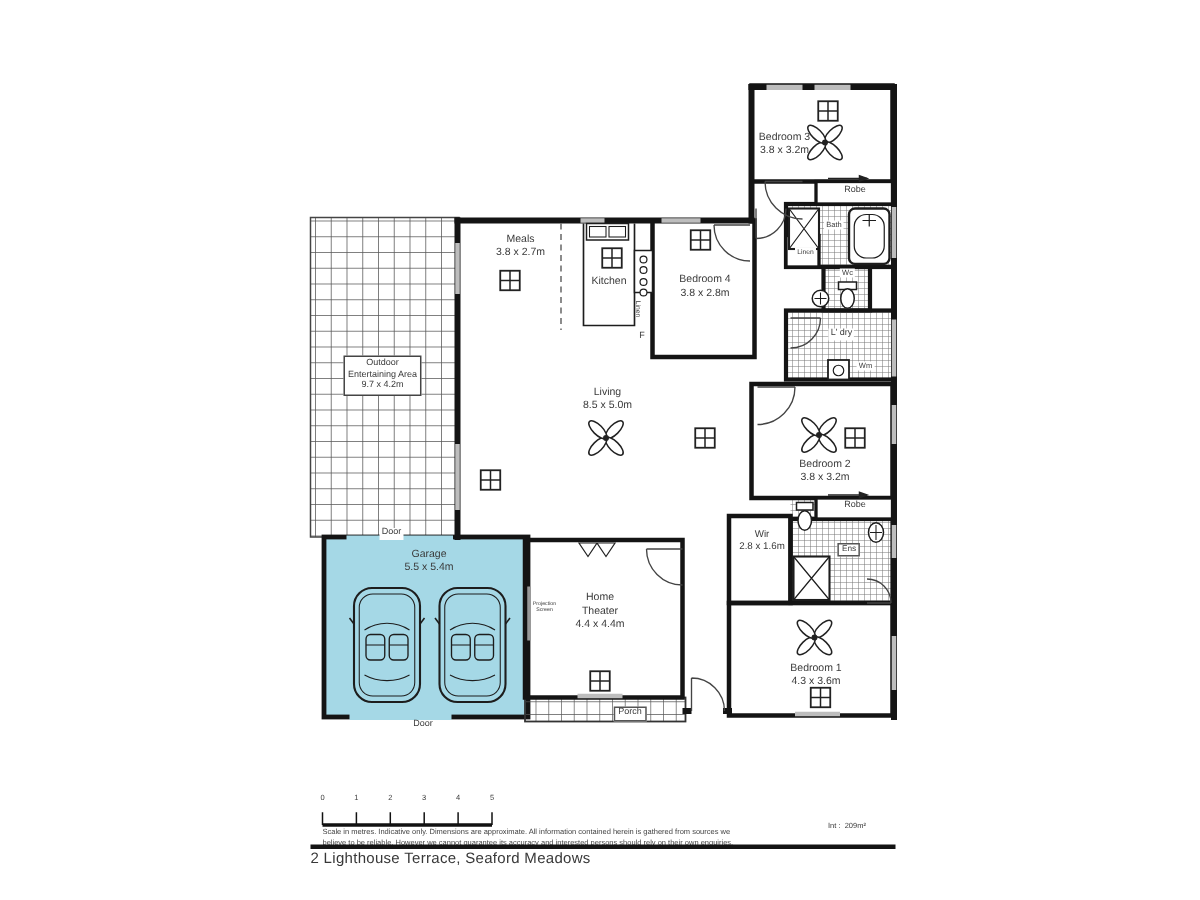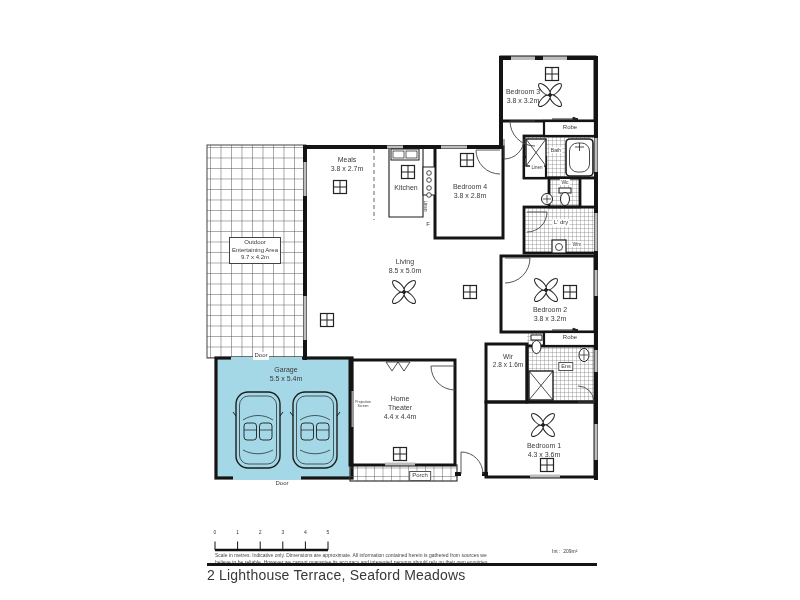--- a/index.html
+++ b/index.html
@@ -8,21 +8,21 @@
   .stage svg{position:absolute;left:0;top:0}
   .lbl{position:absolute;transform:translateX(-50%);text-align:center;
        white-space:nowrap;line-height:1.25;color:#3a3a3a}
   .raw{position:absolute;white-space:nowrap;color:#3a3a3a;line-height:1.3}
   .wbg{background:#fff;padding:0 1.5px}
   .boxed{border:1px solid #555;background:#fff;padding:0 2px}
   .obox{border:1px solid #444;background:#fff;padding:1px 2px}
   .s35{font-size:3.5px}.s45{font-size:4.5px}.s5{font-size:5px}.s55{font-size:5.5px}
   .s6{font-size:6px}.s65{font-size:6.5px}.s7{font-size:7px}
   .rot{transform:translate(-50%,-50%) rotate(90deg)}
-  .title{font-size:14px;color:#383838;letter-spacing:.2px}
+  .title{font-size:10px;color:#383838;letter-spacing:.2px}
   .divider{position:absolute;background:#141414}
 </style>
 </head>
 <body>
 
 <div class="stage">
 
 <svg width="800" height="600" viewBox="0 0 800 600">
   <defs>
     <pattern id="grid10" width="10.5" height="10.5" patternUnits="userSpaceOnUse">

